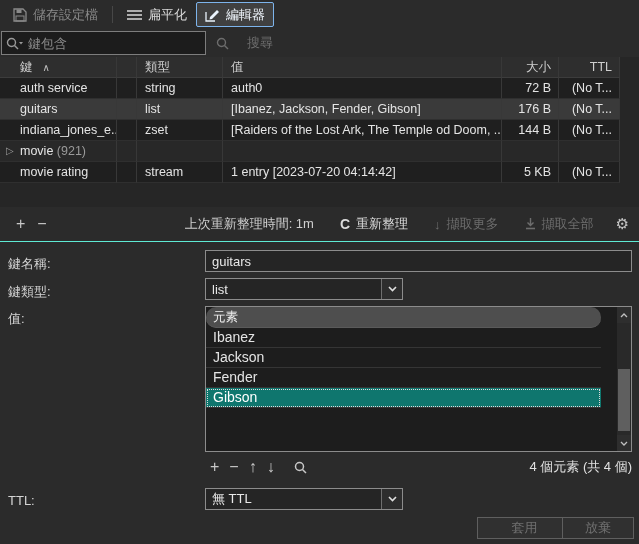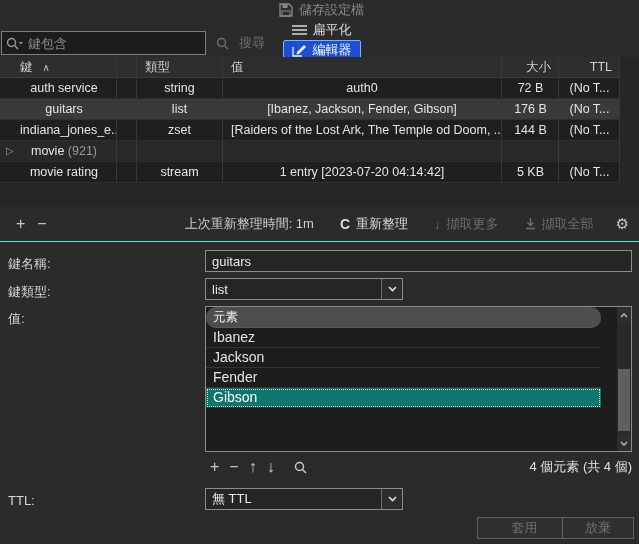--- a/index.html
+++ b/index.html
@@ -4,47 +4,47 @@
 <style>
   * { margin:0; padding:0; box-sizing:border-box; }
   html,body { background:#1e1e1e; }
   body { font-family:"Liberation Sans", sans-serif; }
   #app {
     position:relative; width:639px; height:544px; background:#2b2b2b;
     color:#e2e2e2; font-size:13px; overflow:hidden;
   }
   
   .toolbar { position:absolute; left:0; top:0; width:639px; height:29px;
-    display:flex; align-items:center; padding-left:4px;flex-direction:column; }
+    display:flex; align-items:center; padding-left:4px; }
   .tbtn { display:flex; align-items:center; gap:6px; height:25px; padding:0 8px;
     border:1px solid transparent; border-radius:2px; color:#d9d9d9; }
   .tbtn.disabled { color:#8a8a8a; }
-  .tbtn.active { background:#1d4ed8; border-color:#7db4ec; color:#f2f8ff; }
+  .tbtn.active { background:#404040; border-color:#7db4ec; color:#f2f8ff; }
   .tsep { width:1px; height:17px; background:#474747; margin:0 5px; }
   .icon svg { display:block; }
   
   .searchrow { position:absolute; left:0; top:29px; width:639px; height:28px;
     display:flex; align-items:center; }
   .searchbox { position:relative; width:205px; height:24px; margin-left:1px;
     background:#1c1c1c; border:1px solid #7d7d7d; display:flex; align-items:center; }
   .searchbox .lens { display:flex; align-items:center; margin-left:4px; }
   .searchbox input { flex:1; background:transparent; border:none; outline:none;
     color:#86efac; font-family:inherit; font-size:13px; padding-left:4px; width:100%; }
   .searchbox input::placeholder { color:#8a8a8a; }
-  .searchbtn { display:flex; align-items:center; gap:10px; color:#6d6d6d; margin-left:10px; }
+  .searchbtn { display:flex; align-items:center; gap:18px; color:#6d6d6d; margin-left:10px; }
   
   .keytable { position:absolute; left:0; top:57px; width:639px; height:150px; background:#262626; }
   .kgrid { display:grid; grid-template-columns:117px 20px 86px 279px 57px 61px; }
   .kcell { height:21px; line-height:20px; padding:0 8px; white-space:nowrap;
     overflow:hidden; border-right:1px solid #383838; border-bottom:1px solid #2f2f2f;
     font-size:12.5px; }
   .khead .kcell { background:#2e2e2e; color:#cfcfcf; border-bottom:1px solid #3c3c3c; }
   .kcell.c-key { padding-left:20px; position:relative; }
   .kcell.c-size,.kcell.c-ttl { text-align:right; padding-right:7px; }
-  .krow .kcell { color:#e4e4e4;text-align:center; }
+  .krow .kcell { color:#e4e4e4; }
   .krow.dark .kcell { background:#1f1f1f; }
   .krow.alt  .kcell { background:#282828; }
   .krow.sel  .kcell { background:#3a3a3a; }
   .sortmark { font-size:10px; color:#c0c0c0; margin-left:10px; }
   .twisty { position:absolute; left:6px; top:0; color:#9a9a9a; font-size:10px; }
   .kcount { color:#9a9a9a; }
   
   .treebar { position:absolute; left:0; top:207px; width:639px; height:34px;
     display:flex; align-items:center; padding:0 10px; }
   .mini { color:#c8c8c8; font-size:16px; line-height:16px; padding:0 6px; }

